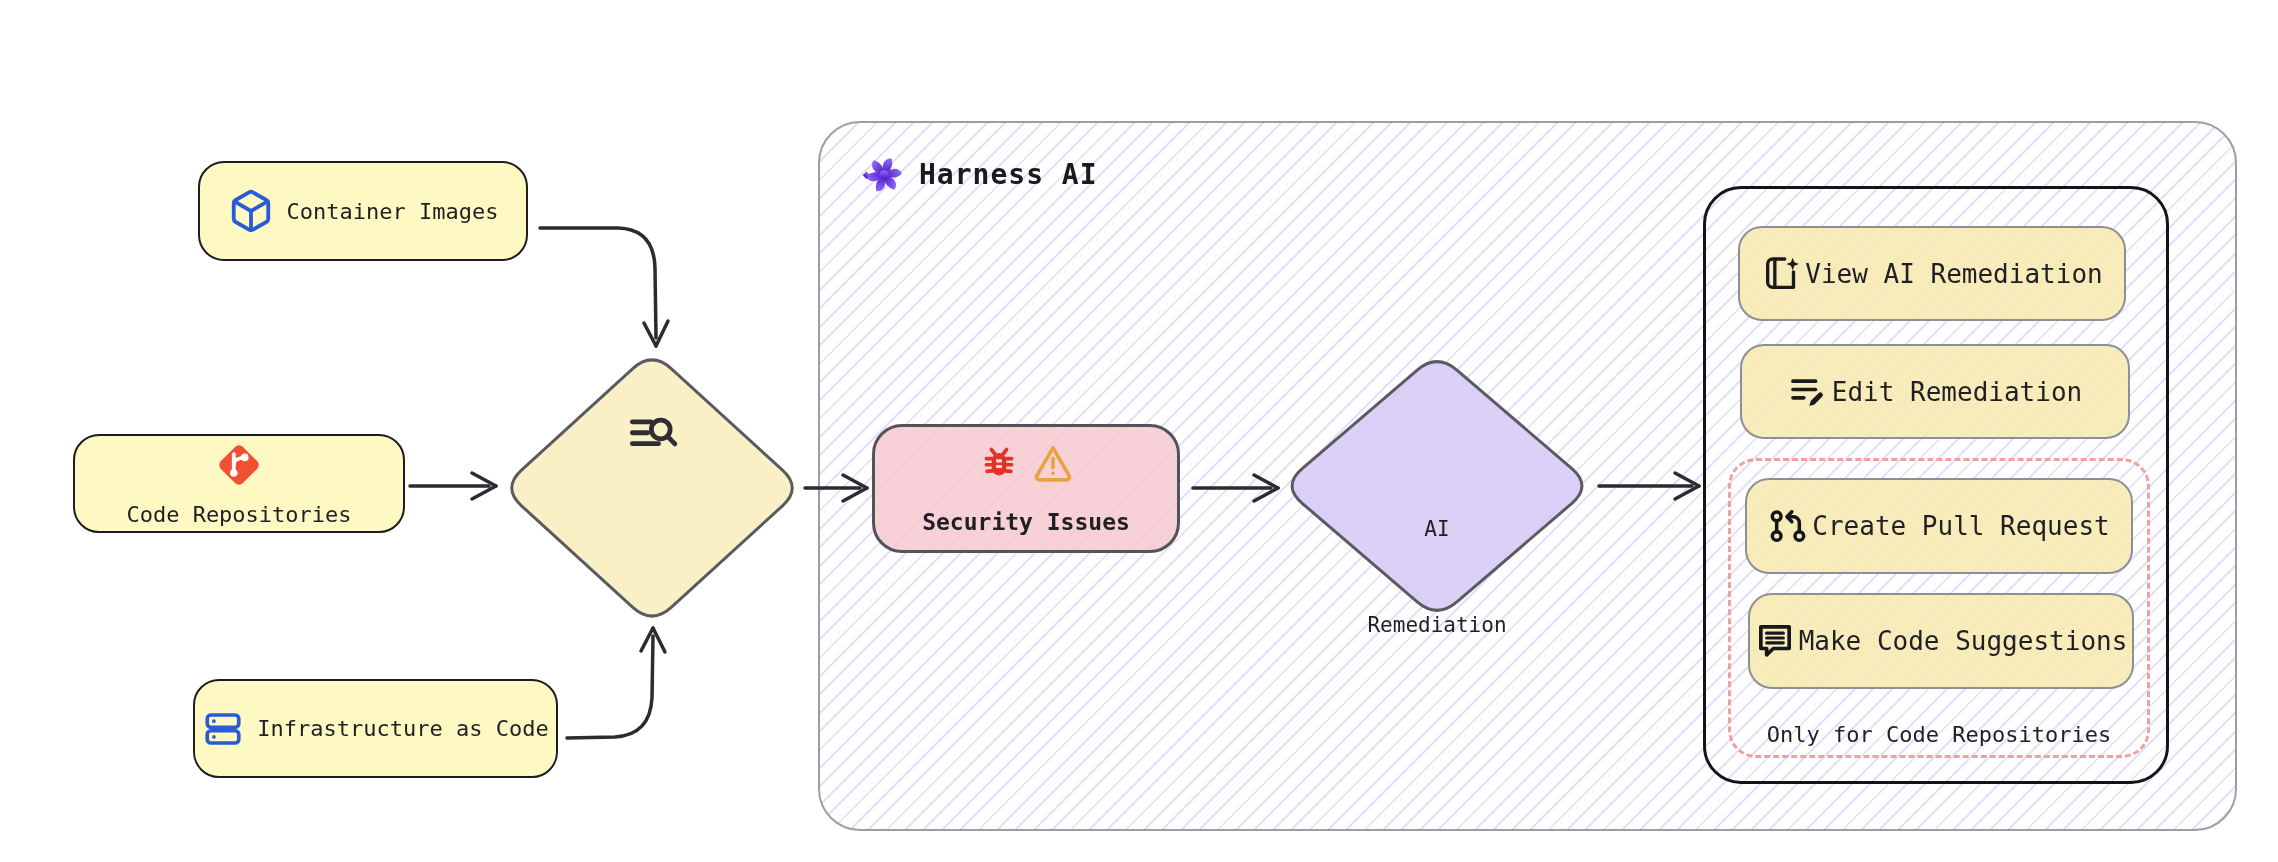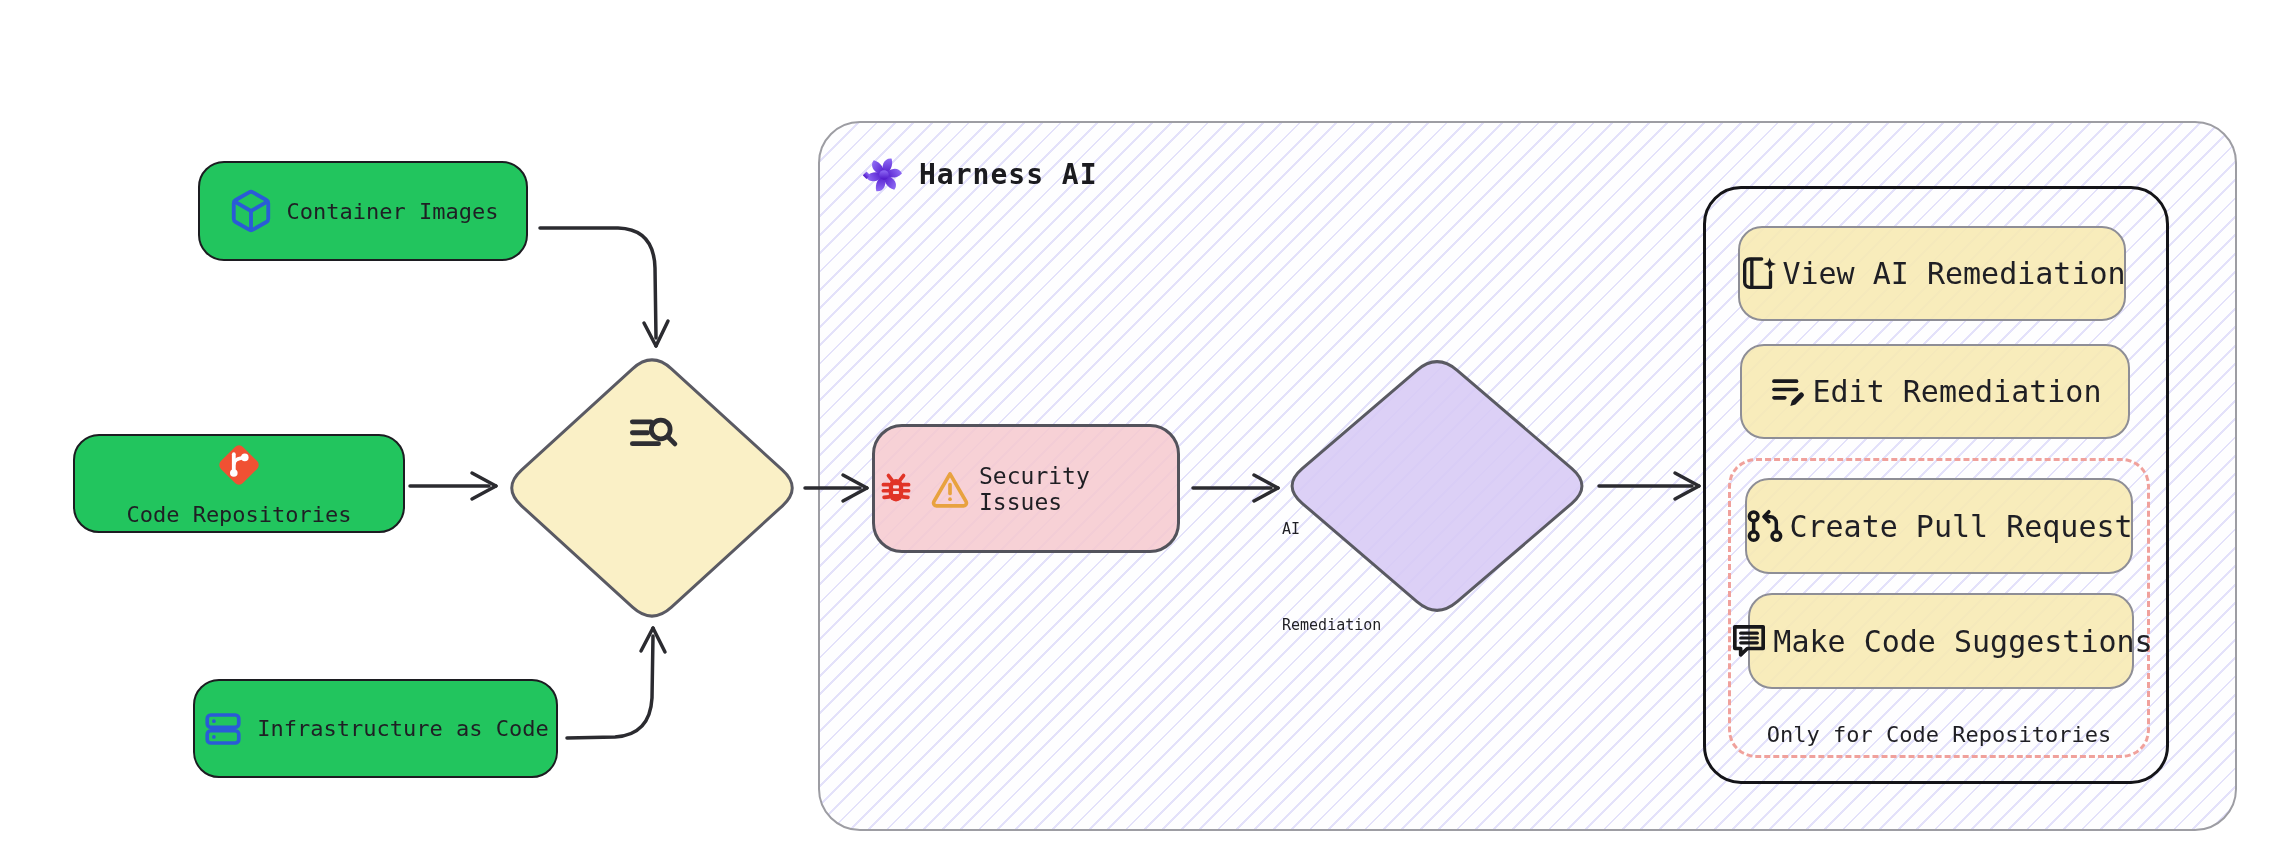--- a/index.html
+++ b/index.html
@@ -12,50 +12,50 @@
     border:2.5px solid #9d9da3;border-radius:42px;background-color:#fefeff;
     background-image:repeating-linear-gradient(135deg,rgba(122,112,232,0.20) 0px,rgba(122,112,232,0.20) 2px,transparent 2px,transparent 13px);
     box-sizing:border-box;
   }
   .harness-header{position:absolute;left:861px;top:115px;display:flex;align-items:center;gap:12px;z-index:6;}
   .harness-title{font-size:28px;font-weight:600;letter-spacing:1px;color:#1b1b1f;}
 
   
   .src-node{
     position:absolute;display:flex;align-items:center;justify-content:center;gap:13px;
-    background:#22c55e;border:2.5px solid #1c1c21;border-radius:26px;box-sizing:border-box;
+    background:#fef9c3;border:2.5px solid #1c1c21;border-radius:26px;box-sizing:border-box;
     font-size:22px;white-space:nowrap;z-index:4;
   }
   #node-container-images{left:198px;top:125px;width:330px;height:100px;}
   #node-code-repositories{left:73px;top:398px;width:332px;height:99px;flex-direction:column;}
   #node-iac{left:193px;top:643px;width:365px;height:99px;}
 
   
   .abs{position:absolute;z-index:6;}
-  .diamond-label{font-size:15px;line-height:31px;white-space:pre;}
+  .diamond-label{text-align:center;font-size:21px;line-height:31px;white-space:pre;}
 
   
   .issues-node{
     position:absolute;left:872px;top:388px;width:308px;height:129px;
     border:3px solid #53535c;border-radius:30px;box-sizing:border-box;
     background:rgba(246,201,207,0.85);
-    display:flex;align-items:center;justify-content:center;gap:8px;z-index:4;
+    display:flex;flex-direction:column;align-items:center;justify-content:center;gap:25px;z-index:4;font-weight:bold;
   }
   .issues-icons{display:flex;align-items:center;gap:12px;}
   .issues-label{font-size:23px;}
 
   
   .action-panel{
     position:absolute;left:1703px;top:150px;width:466px;height:598px;
     border:3.5px solid #141418;border-radius:38px;box-sizing:border-box;background:transparent;z-index:4;
   }
   .action-btn{
     position:absolute;display:flex;align-items:center;justify-content:center;gap:4px;
     background:rgba(247,233,178,0.88);border:2px solid #8e8e96;border-radius:24px;box-sizing:border-box;
-    font-size:30px;white-space:nowrap;z-index:5;
+    font-size:26px;white-space:nowrap;z-index:5;
   }
   #btn-view{left:1738px;top:190px;width:388px;height:95px;}
   #btn-edit{left:1740px;top:308px;width:390px;height:95px;}
   #btn-pr{left:1745px;top:442px;width:388px;height:96px;}
   #btn-suggest{left:1748px;top:557px;width:386px;height:96px;}
   .restricted-group{
     position:absolute;left:1728px;top:422px;width:422px;height:300px;
     border:3px dashed #f0a19c;border-radius:28px;box-sizing:border-box;z-index:4;
   }
   .restricted-note{

